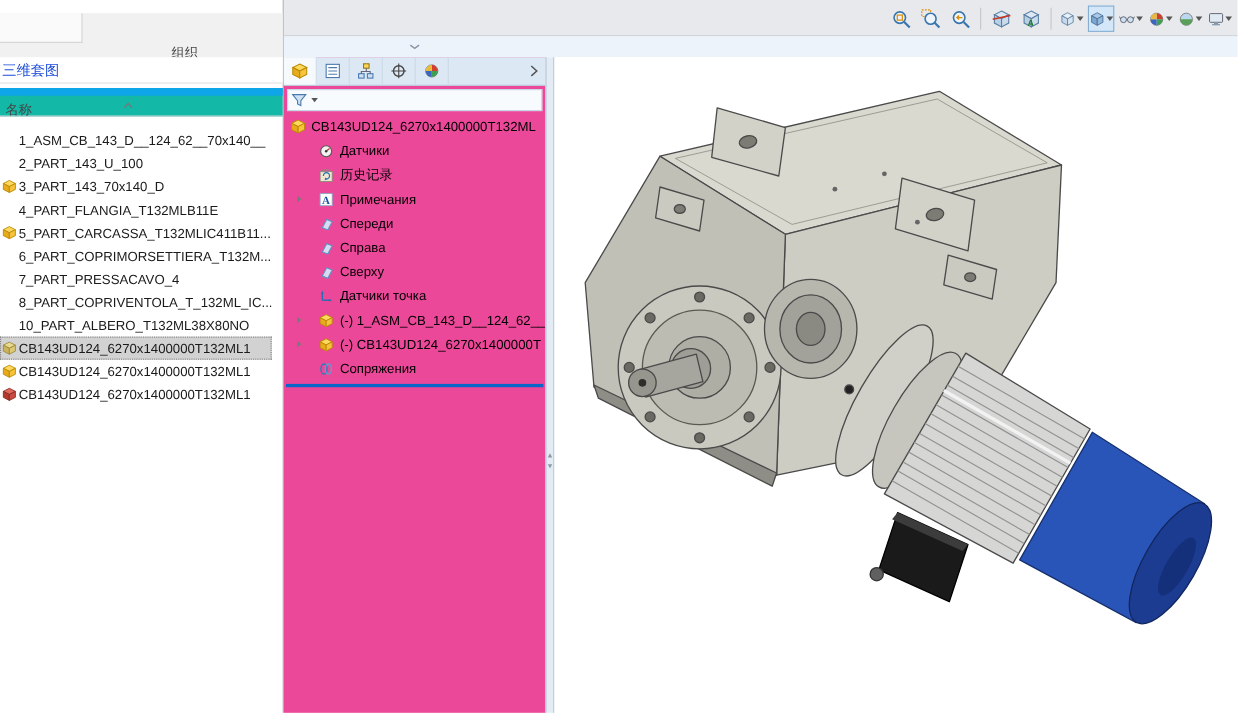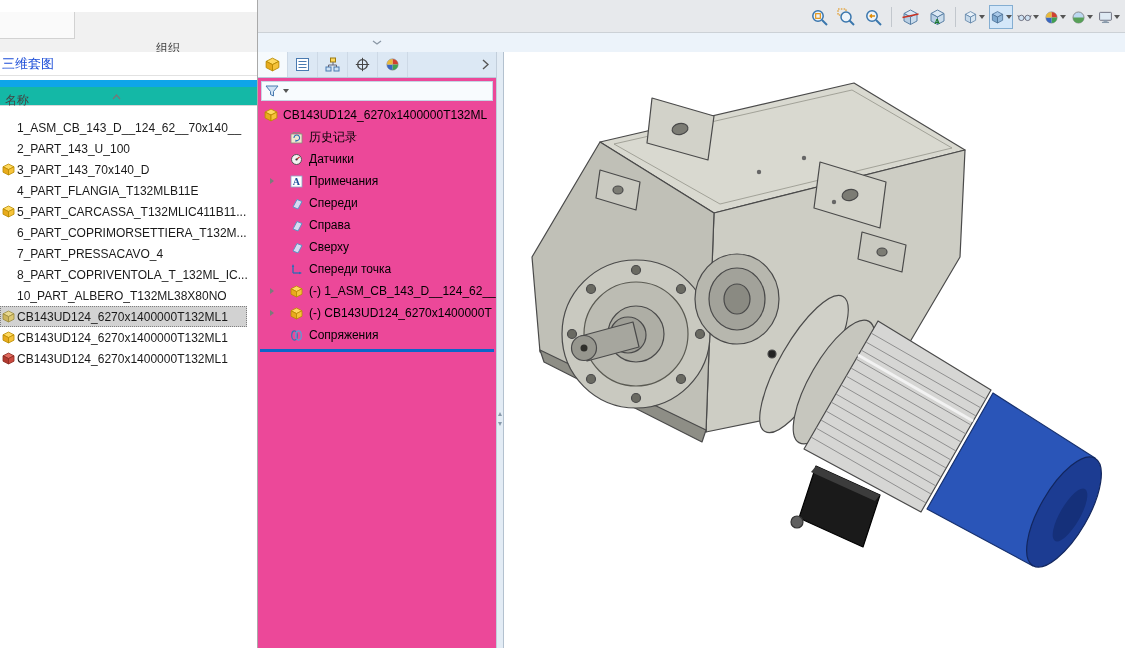--- a/index.html
+++ b/index.html
@@ -342,43 +342,43 @@
             </svg>
         </span>
         <span>CB143UD124_6270x1400000T132ML</span>
       </div>
 
       <div class="tree-row">
         <span class="tr-arrow"></span>
           <span class="tr-gap"></span>
         <span class="ticon">
           <svg width="13" height="13" viewBox="0 0 13 13">
+              <circle cx="6.5" cy="6.5" r="5" fill="#f2f2f2" stroke="#555"></circle>
+              <line x1="6.5" y1="6.5" x2="9.6" y2="3.9" stroke="#c33" stroke-width="1.2"></line>
+              <circle cx="6.5" cy="6.5" r="1.1" fill="#333"></circle>
+            </svg>
+        </span>
+        <span>Датчики</span>
+      </div>
+
+      <div class="tree-row">
+        <span class="tr-arrow"></span>
+          <span class="tr-gap"></span>
+        <span class="ticon">
+          <svg width="13" height="13" viewBox="0 0 13 13">
               <rect x="1" y="3" width="11" height="9" fill="#efe7cf" stroke="#8a8a7a" stroke-width="0.8"></rect>
               <path d="M3 3 V1.5 H10 V3" fill="none" stroke="#8a8a7a" stroke-width="0.8"></path>
               <path d="M4 7 A2.8 2.8 0 1 1 6.5 9.6" fill="none" stroke="#2a6db5" stroke-width="1.1"></path>
               <polygon points="5.6,8.4 7.8,9.9 5.2,10.8" fill="#2a6db5"></polygon>
             </svg>
         </span>
         <span>历史记录</span>
       </div>
 
       <div class="tree-row">
-        <span class="tr-arrow"></span>
-          <span class="tr-gap"></span>
-        <span class="ticon">
-          <svg width="13" height="13" viewBox="0 0 13 13">
-              <circle cx="6.5" cy="6.5" r="5" fill="#f2f2f2" stroke="#555"></circle>
-              <line x1="6.5" y1="6.5" x2="9.6" y2="3.9" stroke="#c33" stroke-width="1.2"></line>
-              <circle cx="6.5" cy="6.5" r="1.1" fill="#333"></circle>
-            </svg>
-        </span>
-        <span>Датчики</span>
-      </div>
-
-      <div class="tree-row">
         <span class="tr-arrow">
             <span class="tri"></span>
           </span>
           <span class="tr-gap"></span>
         <span class="ticon">
           <svg width="13" height="13" viewBox="0 0 13 13">
               <rect x="1" y="1" width="11" height="11" fill="#fff" stroke="#8aa8c8" stroke-width="0.8"></rect>
               <text x="2.8" y="10.2" font-size="10" font-family="Liberation Serif, serif" font-weight="bold" fill="#1b4f9c">A</text>
             </svg>
         </span>
@@ -422,21 +422,21 @@
         <span class="tr-arrow"></span>
           <span class="tr-gap"></span>
         <span class="ticon">
           <svg width="13" height="13" viewBox="0 0 13 13">
               <line x1="3" y1="10" x2="3" y2="2.5" stroke="#2a6db5" stroke-width="1.3"></line>
               <line x1="3" y1="10" x2="10.5" y2="10" stroke="#2a6db5" stroke-width="1.3"></line>
               <polygon points="3,1 1.8,4 4.2,4" fill="#2a6db5"></polygon>
               <polygon points="12,10 9,8.8 9,11.2" fill="#2a6db5"></polygon>
             </svg>
         </span>
-        <span>Спереди точка</span>
+        <span>Датчики точка</span>
       </div>
 
       <div class="tree-row">
         <span class="tr-arrow">
             <span class="tri"></span>
           </span>
           <span class="tr-gap"></span>
         <span class="ticon">
           <svg width="13" height="13" viewBox="0 0 13 13">
               <polygon points="6.5,1 12,3.8 6.5,6.6 1,3.8" fill="#ffd95e" stroke="#b98a00" stroke-width="0.8"></polygon>

